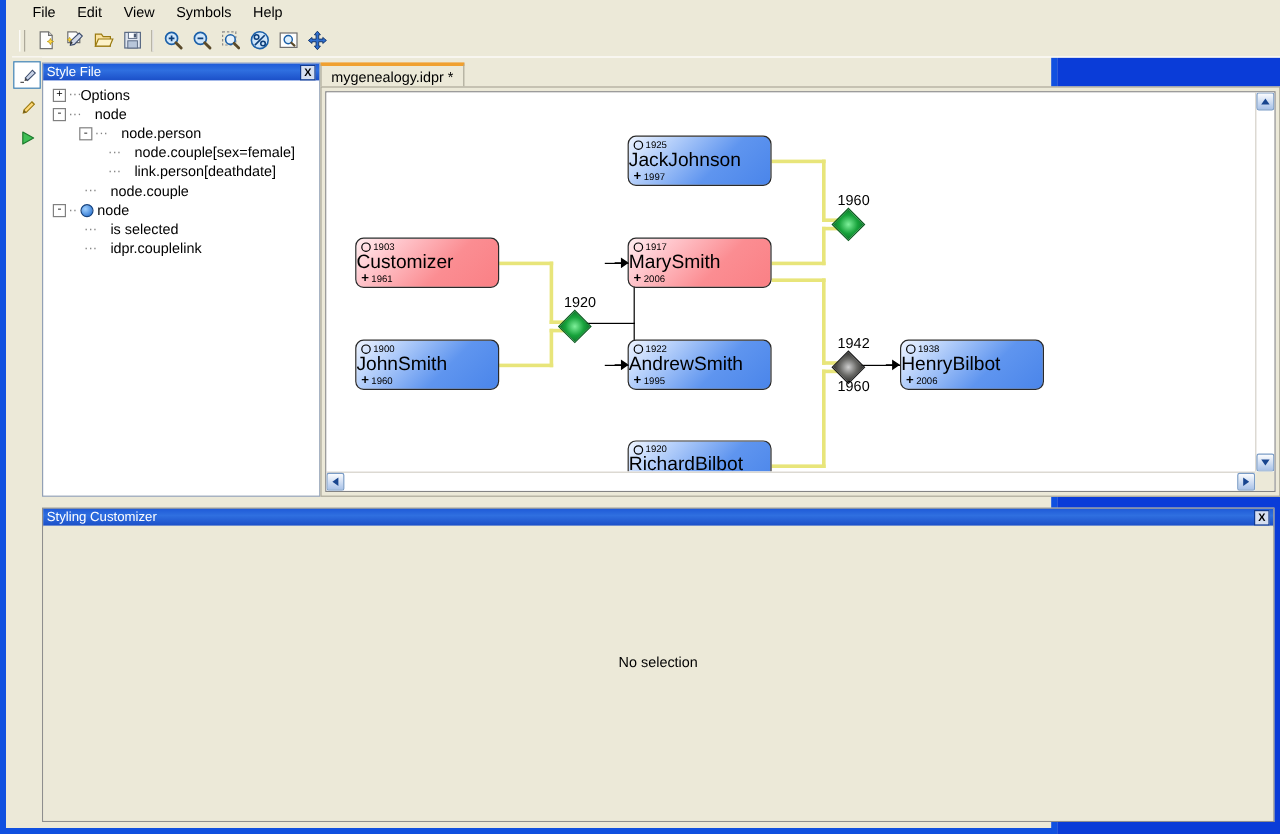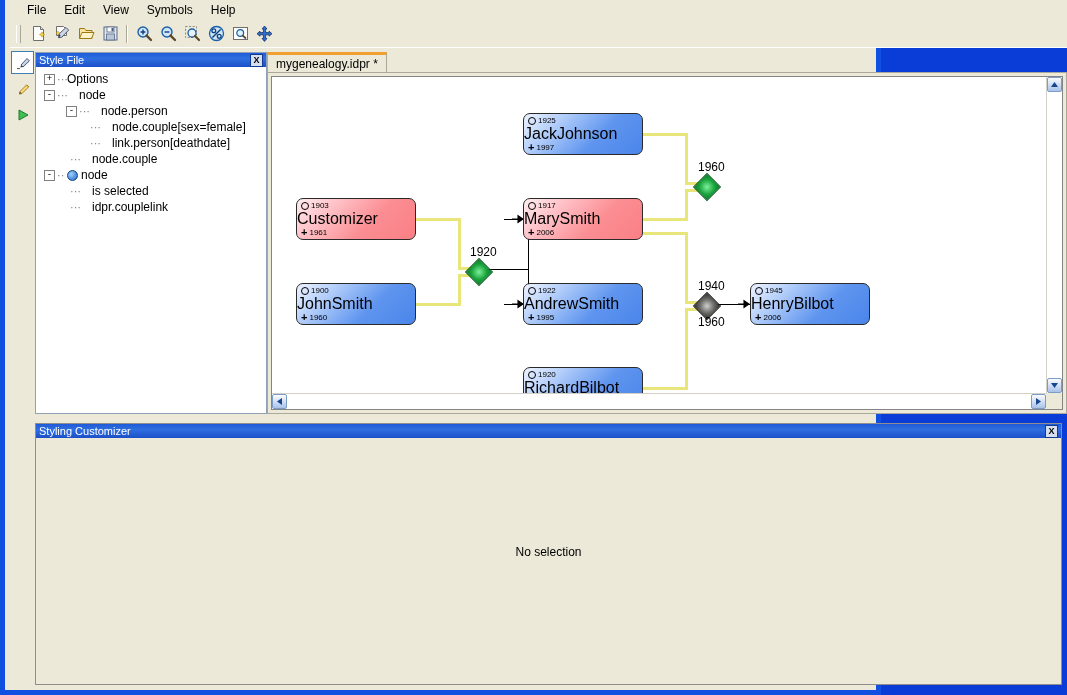--- a/index.html
+++ b/index.html
@@ -468,21 +468,21 @@
             <span class="nm">AndrewSmith</span>
             <span class="death">
                 <span class="plus">+</span>
                 <span>1995</span>
               </span>
           </div>
 
           <div class="node male" style="left:478px;top:206px;width:120px;height:42px;">
             <span class="birth">
                 <span class="circ"></span>
-                <span>1945</span>
+                <span>1938</span>
               </span>
             <span class="nm">HenryBilbot</span>
             <span class="death">
                 <span class="plus">+</span>
                 <span>2006</span>
               </span>
           </div>
 
           <div class="node male" style="left:251px;top:290px;width:120px;height:42px;">
             <span class="birth">
@@ -493,21 +493,21 @@
 
           </div>
 
           <div class="diamond green" style="left:197px;top:185px;"></div>
           <div class="lbl" style="left:198px;top:168px;">1920</div>
 
           <div class="diamond green" style="left:425px;top:100px;"></div>
           <div class="lbl" style="left:426px;top:83px;">1960</div>
 
           <div class="diamond gray" style="left:425px;top:219px;"></div>
-          <div class="lbl" style="left:426px;top:202px;">1940</div>
+          <div class="lbl" style="left:426px;top:202px;">1942</div>
           <div class="lbl" style="left:426px;top:238px;">1960</div>
 
         </div>
 
         <div class="vsb">
           <div class="sb-btn" style="position:absolute;top:0;left:0;">
             <svg width="9" height="7" viewBox="0 0 9 7">
                 <path d="M4.5 1L8 6H1z" fill="#18458f"></path>
               </svg>
           </div>

